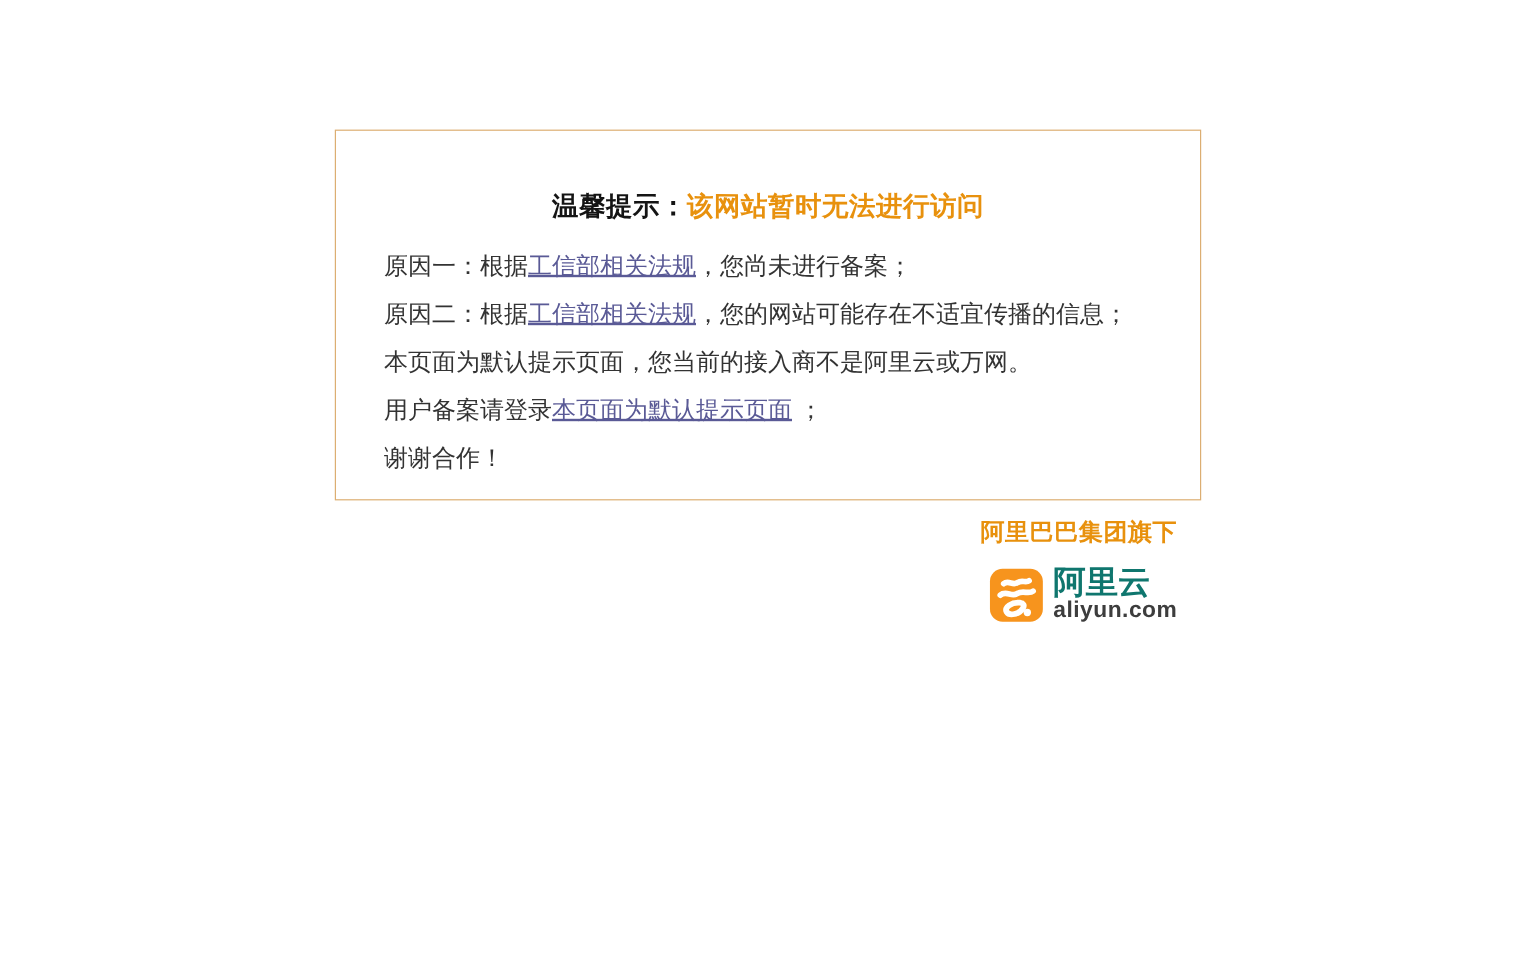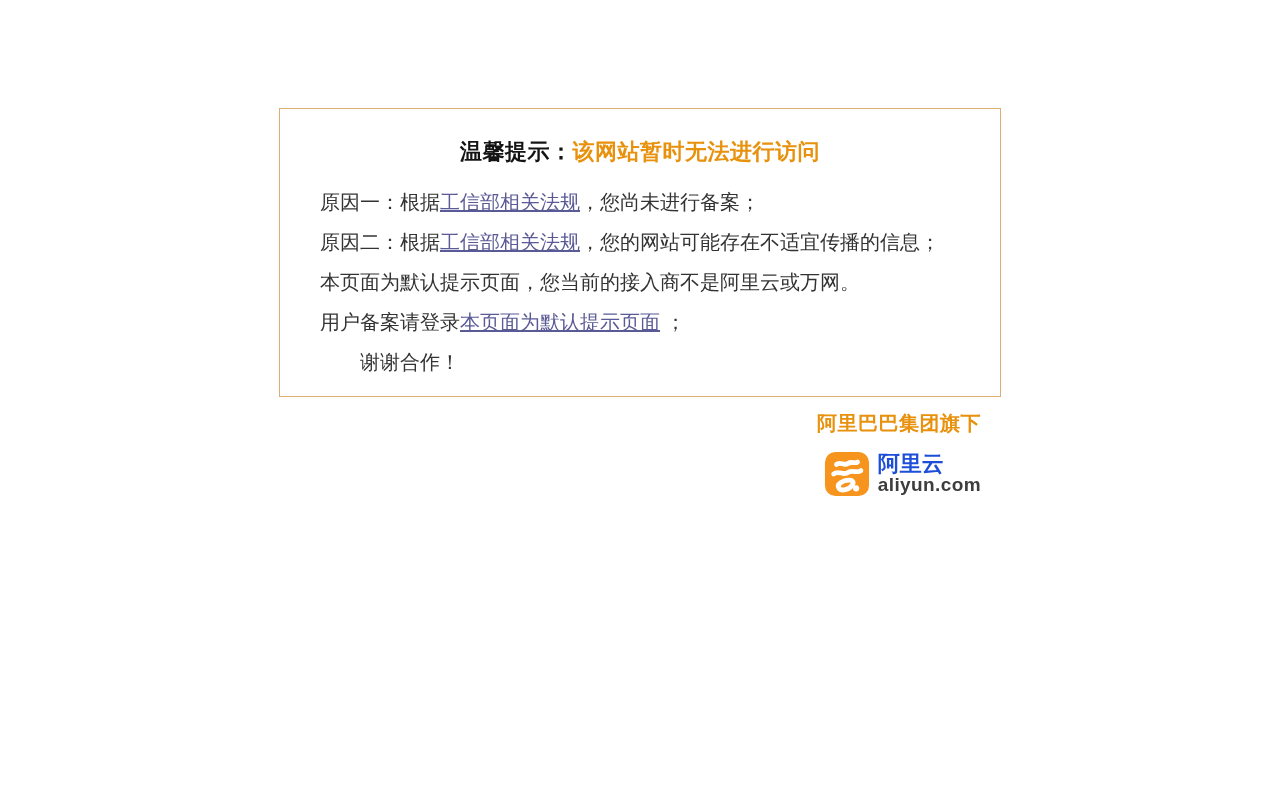--- a/index.html
+++ b/index.html
@@ -9,40 +9,40 @@
     background: #ffffff;
     width: 1280px;
     height: 800px;
     font-family: "Liberation Sans", "DejaVu Sans", sans-serif;
   }
   .notice-box {
     width: 722px;
     margin: 108px auto 0;
     border: 1px solid #dcae72;
     background: #ffffff;
-    padding: 28px 40px 14px 40px;
+    padding: 48px 40px 14px 40px;
   }
   .notice-title {
     margin: 0 0 26px 0;
     font-size: 22px;
     font-weight: bold;
     text-align: center;
     color: #141414;
     letter-spacing: 0.5px;
   }
   .notice-title .hl {
     color: #e8910d;
   }
   .line {
     margin: 0 0 21px 0;
     font-size: 20px;
     line-height: 19px;
     color: #333333;
   }
-  .line:last-child { margin-bottom: 10px; margin-left: 40px; }
+  .line:last-child { margin-bottom: 10px; }
   .link {
     color: #5a5a96;
     text-decoration: underline;
     cursor: pointer;
   }
   .footer {
     width: 722px;
     margin: 13px auto 0;
     padding-right: 20px;
     text-align: right;
@@ -65,23 +65,23 @@
     height: 46px;
     display: block;
   }
   .brand-text {
     display: inline-block;
     text-align: left;
     margin-left: 8px;
   }
   .brand-name {
     display: block;
-    font-size: 22px;
+    font-size: 27px;
     font-weight: bold;
-    color: #1d4ed8;
+    color: #0f766e;
     line-height: 1.05;
   }
   .brand-domain {
     display: block;
     font-size: 19px;
     font-weight: bold;
     color: #3d3d3d;
     line-height: 1.1;
     letter-spacing: 0.4px;
   }

